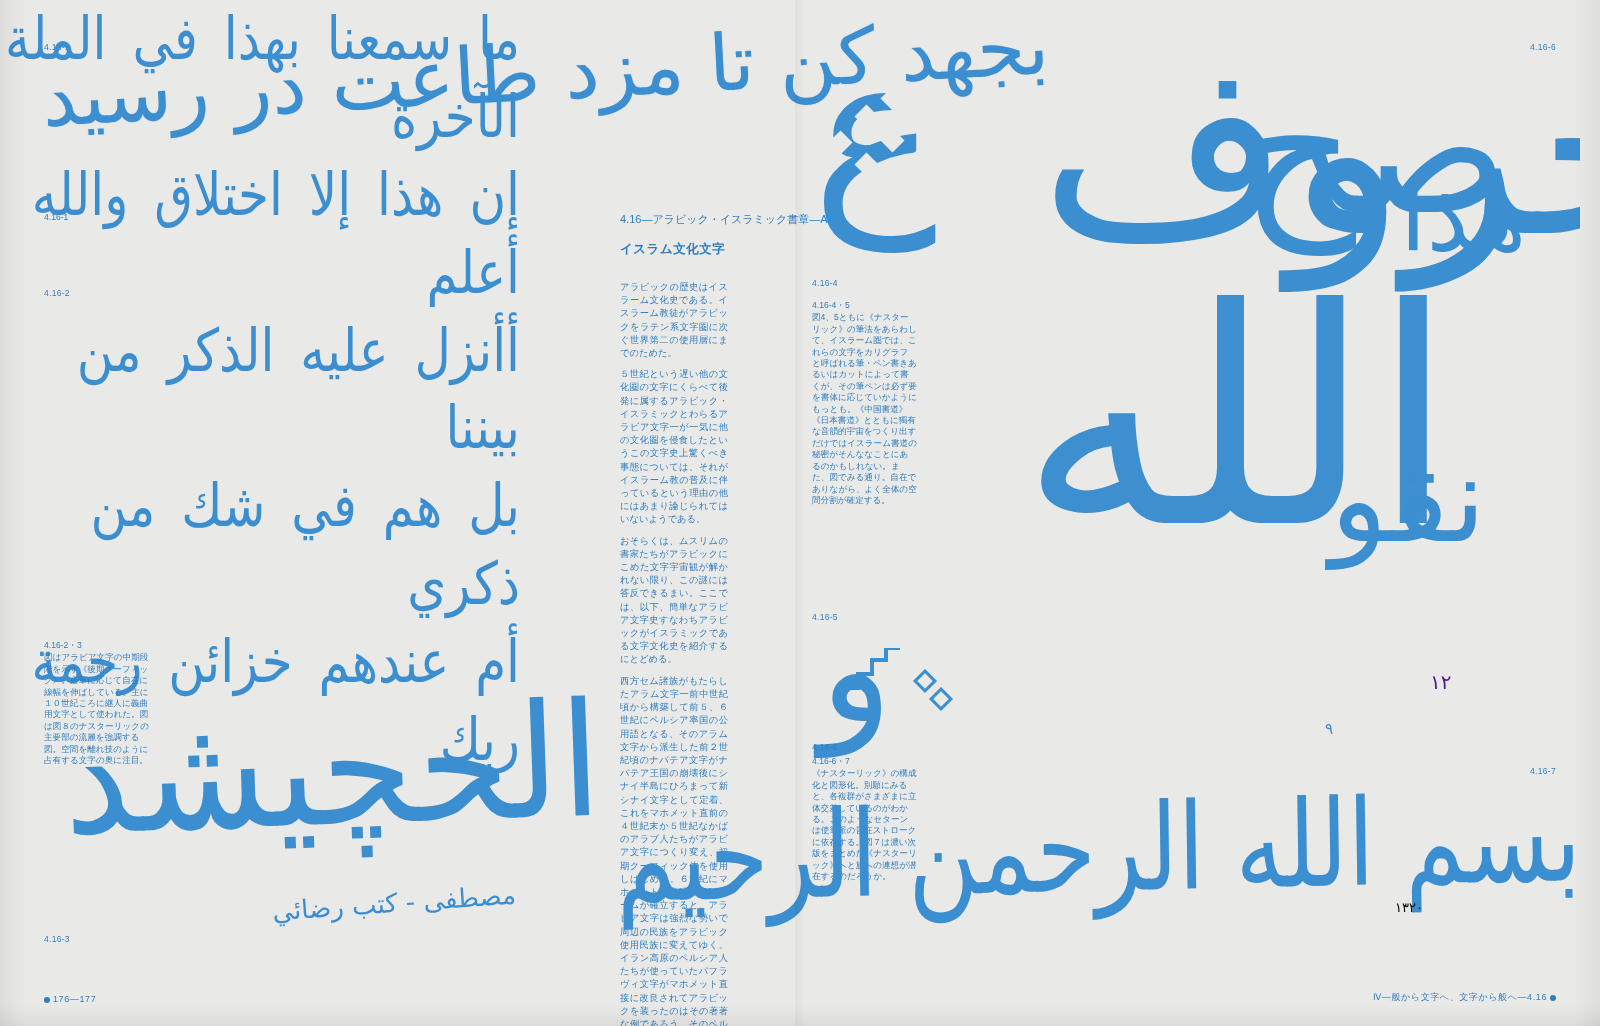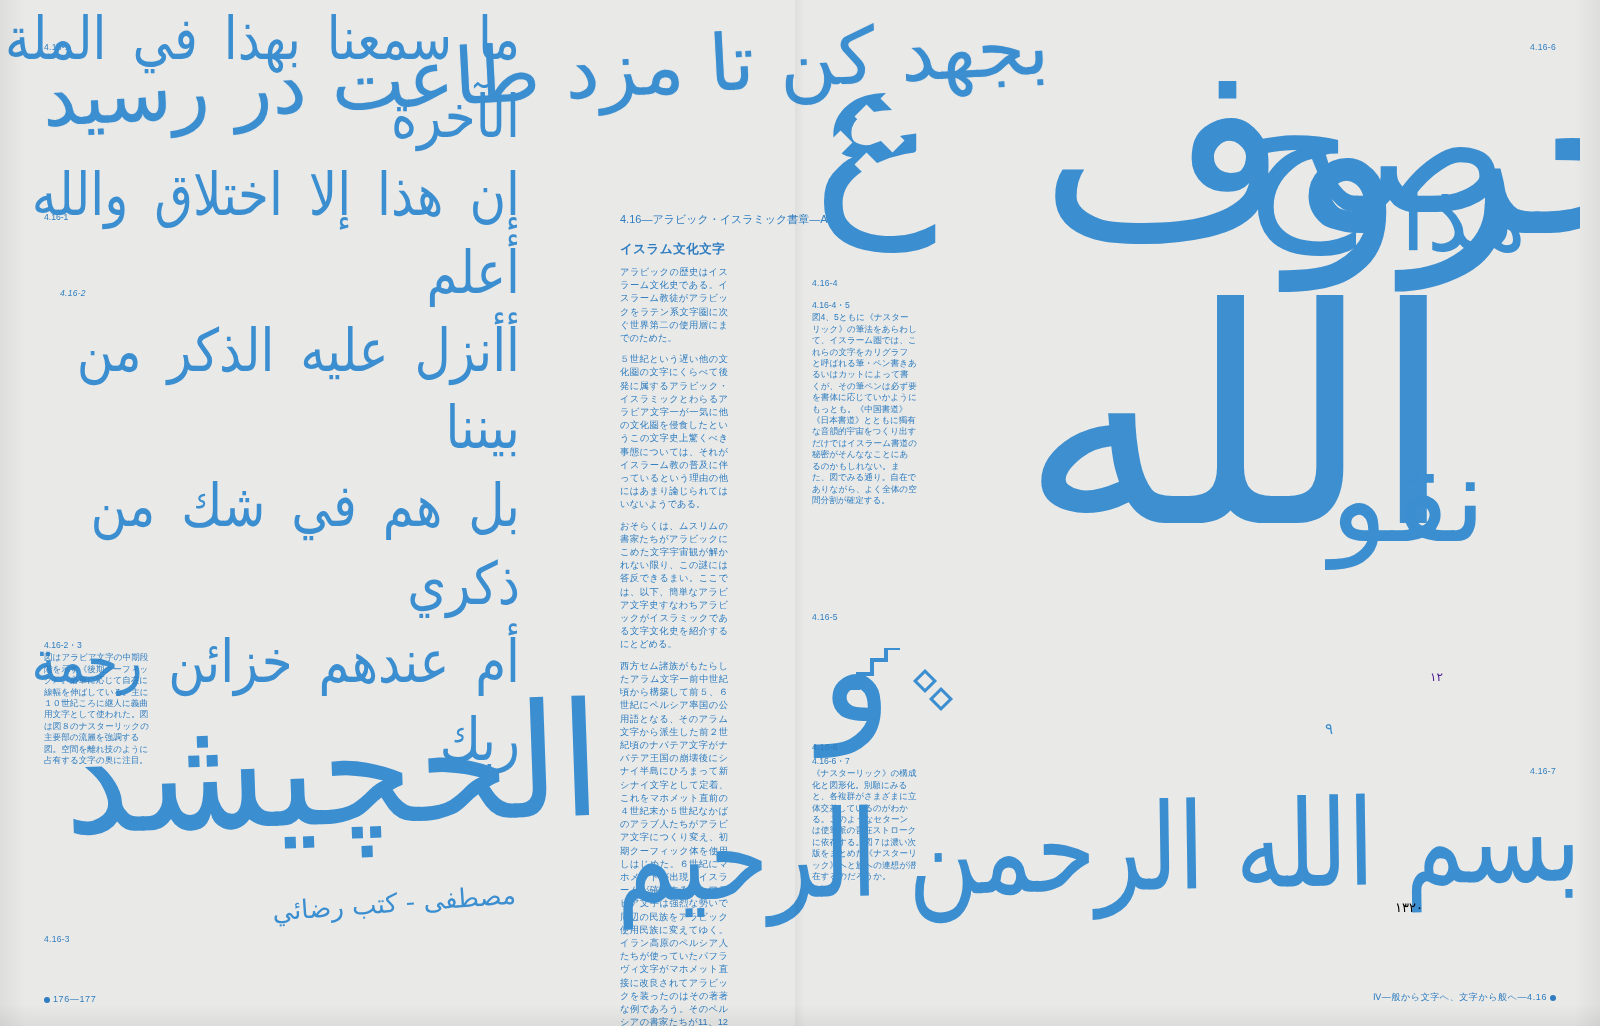--- a/index.html
+++ b/index.html
@@ -96,21 +96,21 @@
     font-size: 11px;
     letter-spacing: 0px;
     margin-bottom: 14px;
     white-space: nowrap;
   }
   .col-center .sec-title {
     color: #2f7dc0;
     font-size: 12.5px;
     font-weight: bold;
     letter-spacing: 0.5px;
-    margin-bottom: 8px;
+    margin-bottom: 23px;
   }
   .col-center .body {
     color: #2f7dc0;
     font-size: 9.3px;
     line-height: 13.2px;
     text-align: justify;
   }
   .col-center .body p { margin: 0 0 8px 0; }
 
   
@@ -226,21 +226,21 @@
   .l2 { left: 20px;  top: 250px; font-size: 300px; letter-spacing: -30px; opacity: .98; }
   .l3 { left: 240px; top: 40px;  font-size: 180px; letter-spacing: -16px; }
   .l4 { left: 330px; top: 420px; font-size: 120px; letter-spacing: -8px; }
   .l5 { left: 60px;  top: 520px; font-size: 110px; letter-spacing: -6px; }
   .l6 { left: 400px; top: 150px; font-size: 95px;  letter-spacing: -4px; }
   .numerals {
     position: absolute;
     left: 430px; top: 650px;
     color: #4c1d95;
     font-family: "DejaVu Sans", sans-serif;
-    font-size: 12px;
+    font-size: 20px;
     letter-spacing: 3px;
     direction: rtl;
   }
   .numerals2 {
     position: absolute;
     left: 325px; top: 700px;
     color: #3b8ed0;
     font-family: "DejaVu Sans", sans-serif;
     font-size: 15px;
     letter-spacing: 3px;
@@ -278,21 +278,21 @@
 <div class="page">
 
   <div class="fig-label" style="left:44px; top:42px;">4.16-1</div>
 
   <div class="calli thuluth-top">بجهد کن تا مزد طاعت در رسيد</div>
 
   <div class="caption" style="left:44px; top:212px; width:105px;">
     <span class="cap-head">4.16-1</span>
   </div>
 
-  <div class="fig-label" style="left:60px; top:288px;font-style:italic;">4.16-2</div>
+  <div class="fig-label" style="left:44px; top:288px;">4.16-2</div>
 
   <div class="kufic-block">
     <div>ما سمعنا بهذا في الملة الآخرة</div>
     <div>إن هذا إلا اختلاق والله أعلم</div>
     <div>أأنزل عليه الذكر من بيننا</div>
     <div>بل هم في شك من ذكري</div>
     <div>أم عندهم خزائن رحمة ربك</div>
   </div>
 
   <div class="caption" style="left:44px; top:640px; width:105px;">

